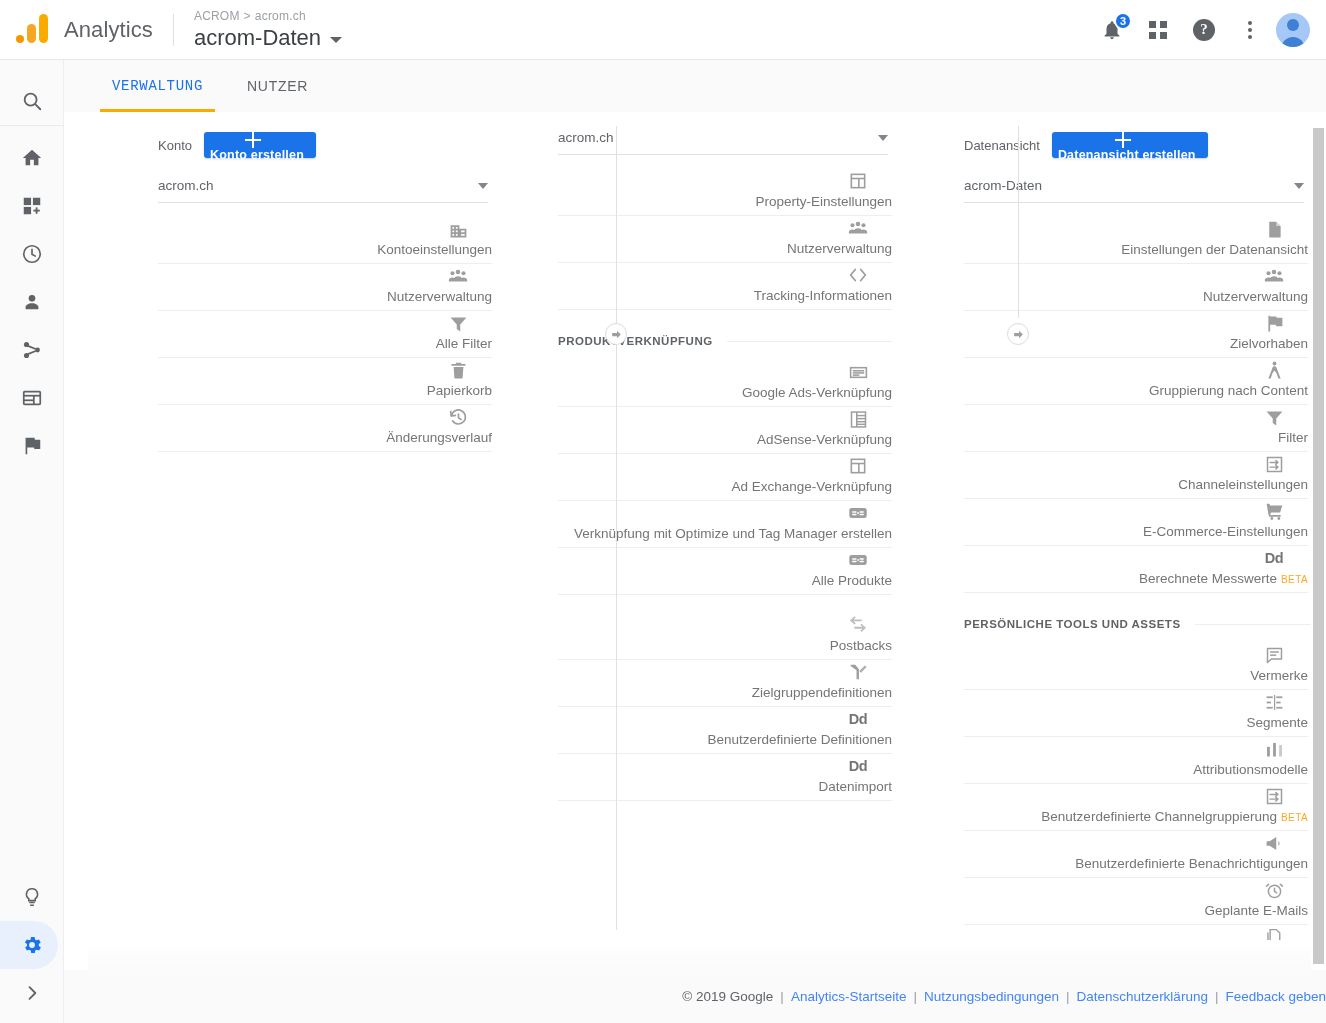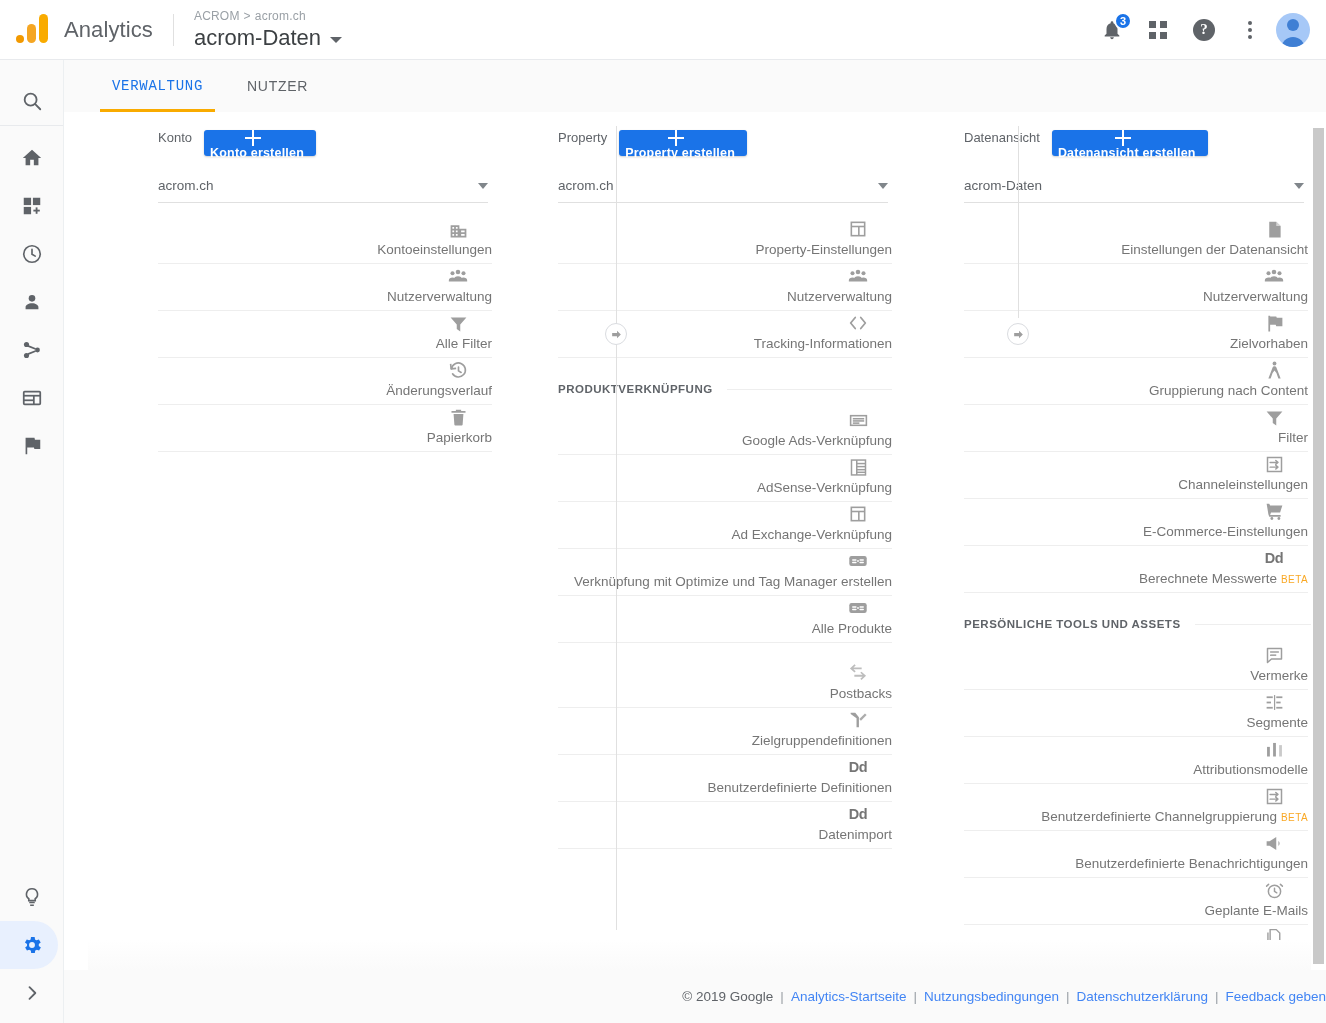--- a/index.html
+++ b/index.html
@@ -110,21 +110,21 @@
   .card-fade {
     position: absolute; left: 88px; top: 940px; width: 1226px; height: 32px;
     background: linear-gradient(to bottom, #fff 0%, #fafafa 100%); z-index: 6;
   }
   .cols { display: flex; position: relative; height: 858px; }
   .col { position: relative; }
   .col1 { width: 402px; padding-left: 70px; }
   .col2 { width: 402px; padding-left: 68px; }
   .col3 { width: 420px; padding-left: 72px; }
 
-  .col-head { display: flex; height: 30px; margin-top: 18px; }
+  .col-head { display: flex; align-items: center; height: 30px; margin-top: 18px; }
   .col-head-label { font-size: 13px; color: #5f6368; margin-right: 12px; white-space: nowrap; }
   .create-btn {
     background: #1a73e8; color: #fff; border-radius: 3px; height: 26px;
     display: inline-flex; align-items: center; padding: 0 12px 0 6px;
     font-size: 12.5px; font-weight: 700; letter-spacing: .2px; white-space: nowrap;
     box-shadow: 0 1px 2px rgba(60,64,67,.25);
     flex-direction: column;
   }
   .plus {
     width: 16px; height: 16px; margin-right: 8px; position: relative; flex: none;
@@ -380,47 +380,40 @@
         <div class="li">
           <span class="icbox">
               <svg class="ic" width="21" height="21" viewBox="0 0 24 24" fill="#9e9e9e">
                 <path d="M3 5h18l-7 8.2V21l-4-2.6v-5.2z"></path>
               </svg>
             </span>
           <span class="lbl">Alle Filter</span>
         </div>
         <div class="li">
           <span class="icbox">
+              <svg class="ic" width="21" height="21" viewBox="0 0 24 24" fill="#9e9e9e">
+                <path d="M9 3h6v1.6h5V6.6H4V4.6h5zM6.4 8h11.2l-.9 12.2a1 1 0 0 1-1 .8H8.3a1 1 0 0 1-1-.8z"></path>
+              </svg>
+            </span>
+          <span class="lbl">Papierkorb</span>
+        </div>
+        <div class="li">
+          <span class="icbox">
               <svg class="ic" width="21" height="21" viewBox="0 0 24 24" fill="none" stroke="#9e9e9e" stroke-width="1.9">
                 <path d="M4 10a8 8 0 1 1 1.2 5.8" stroke-linecap="round"></path>
                 <polyline points="3 4.5 3.6 10.2 9.3 9.6" stroke-linejoin="round"></polyline>
                 <path d="M12 8.2v4.2l3 1.8" stroke-linecap="round"></path>
               </svg>
             </span>
           <span class="lbl">Änderungsverlauf</span>
         </div>
-        <div class="li">
-          <span class="icbox">
-              <svg class="ic" width="21" height="21" viewBox="0 0 24 24" fill="#9e9e9e">
-                <path d="M9 3h6v1.6h5V6.6H4V4.6h5zM6.4 8h11.2l-.9 12.2a1 1 0 0 1-1 .8H8.3a1 1 0 0 1-1-.8z"></path>
-              </svg>
-            </span>
-          <span class="lbl">Papierkorb</span>
-        </div>
       </div>
     </div>
 
     <div class="col col2">
-      <div class="col-head">
-        <span class="col-head-label">Property</span>
-        <span class="create-btn">
-          <span class="plus"></span>
-          <span>Property erstellen</span>
-        </span>
-      </div>
       <div class="selector">
         <span class="val">acrom.ch</span>
         <span class="car"></span>
       </div>
       <div class="list">
         <div class="li">
           <span class="icbox">
               <svg class="ic" width="20" height="20" viewBox="0 0 24 24" fill="none" stroke="#9e9e9e" stroke-width="1.9">
                 <rect x="4" y="4" width="16" height="16"></rect>
                 <line x1="4" y1="9" x2="20" y2="9"></line>

